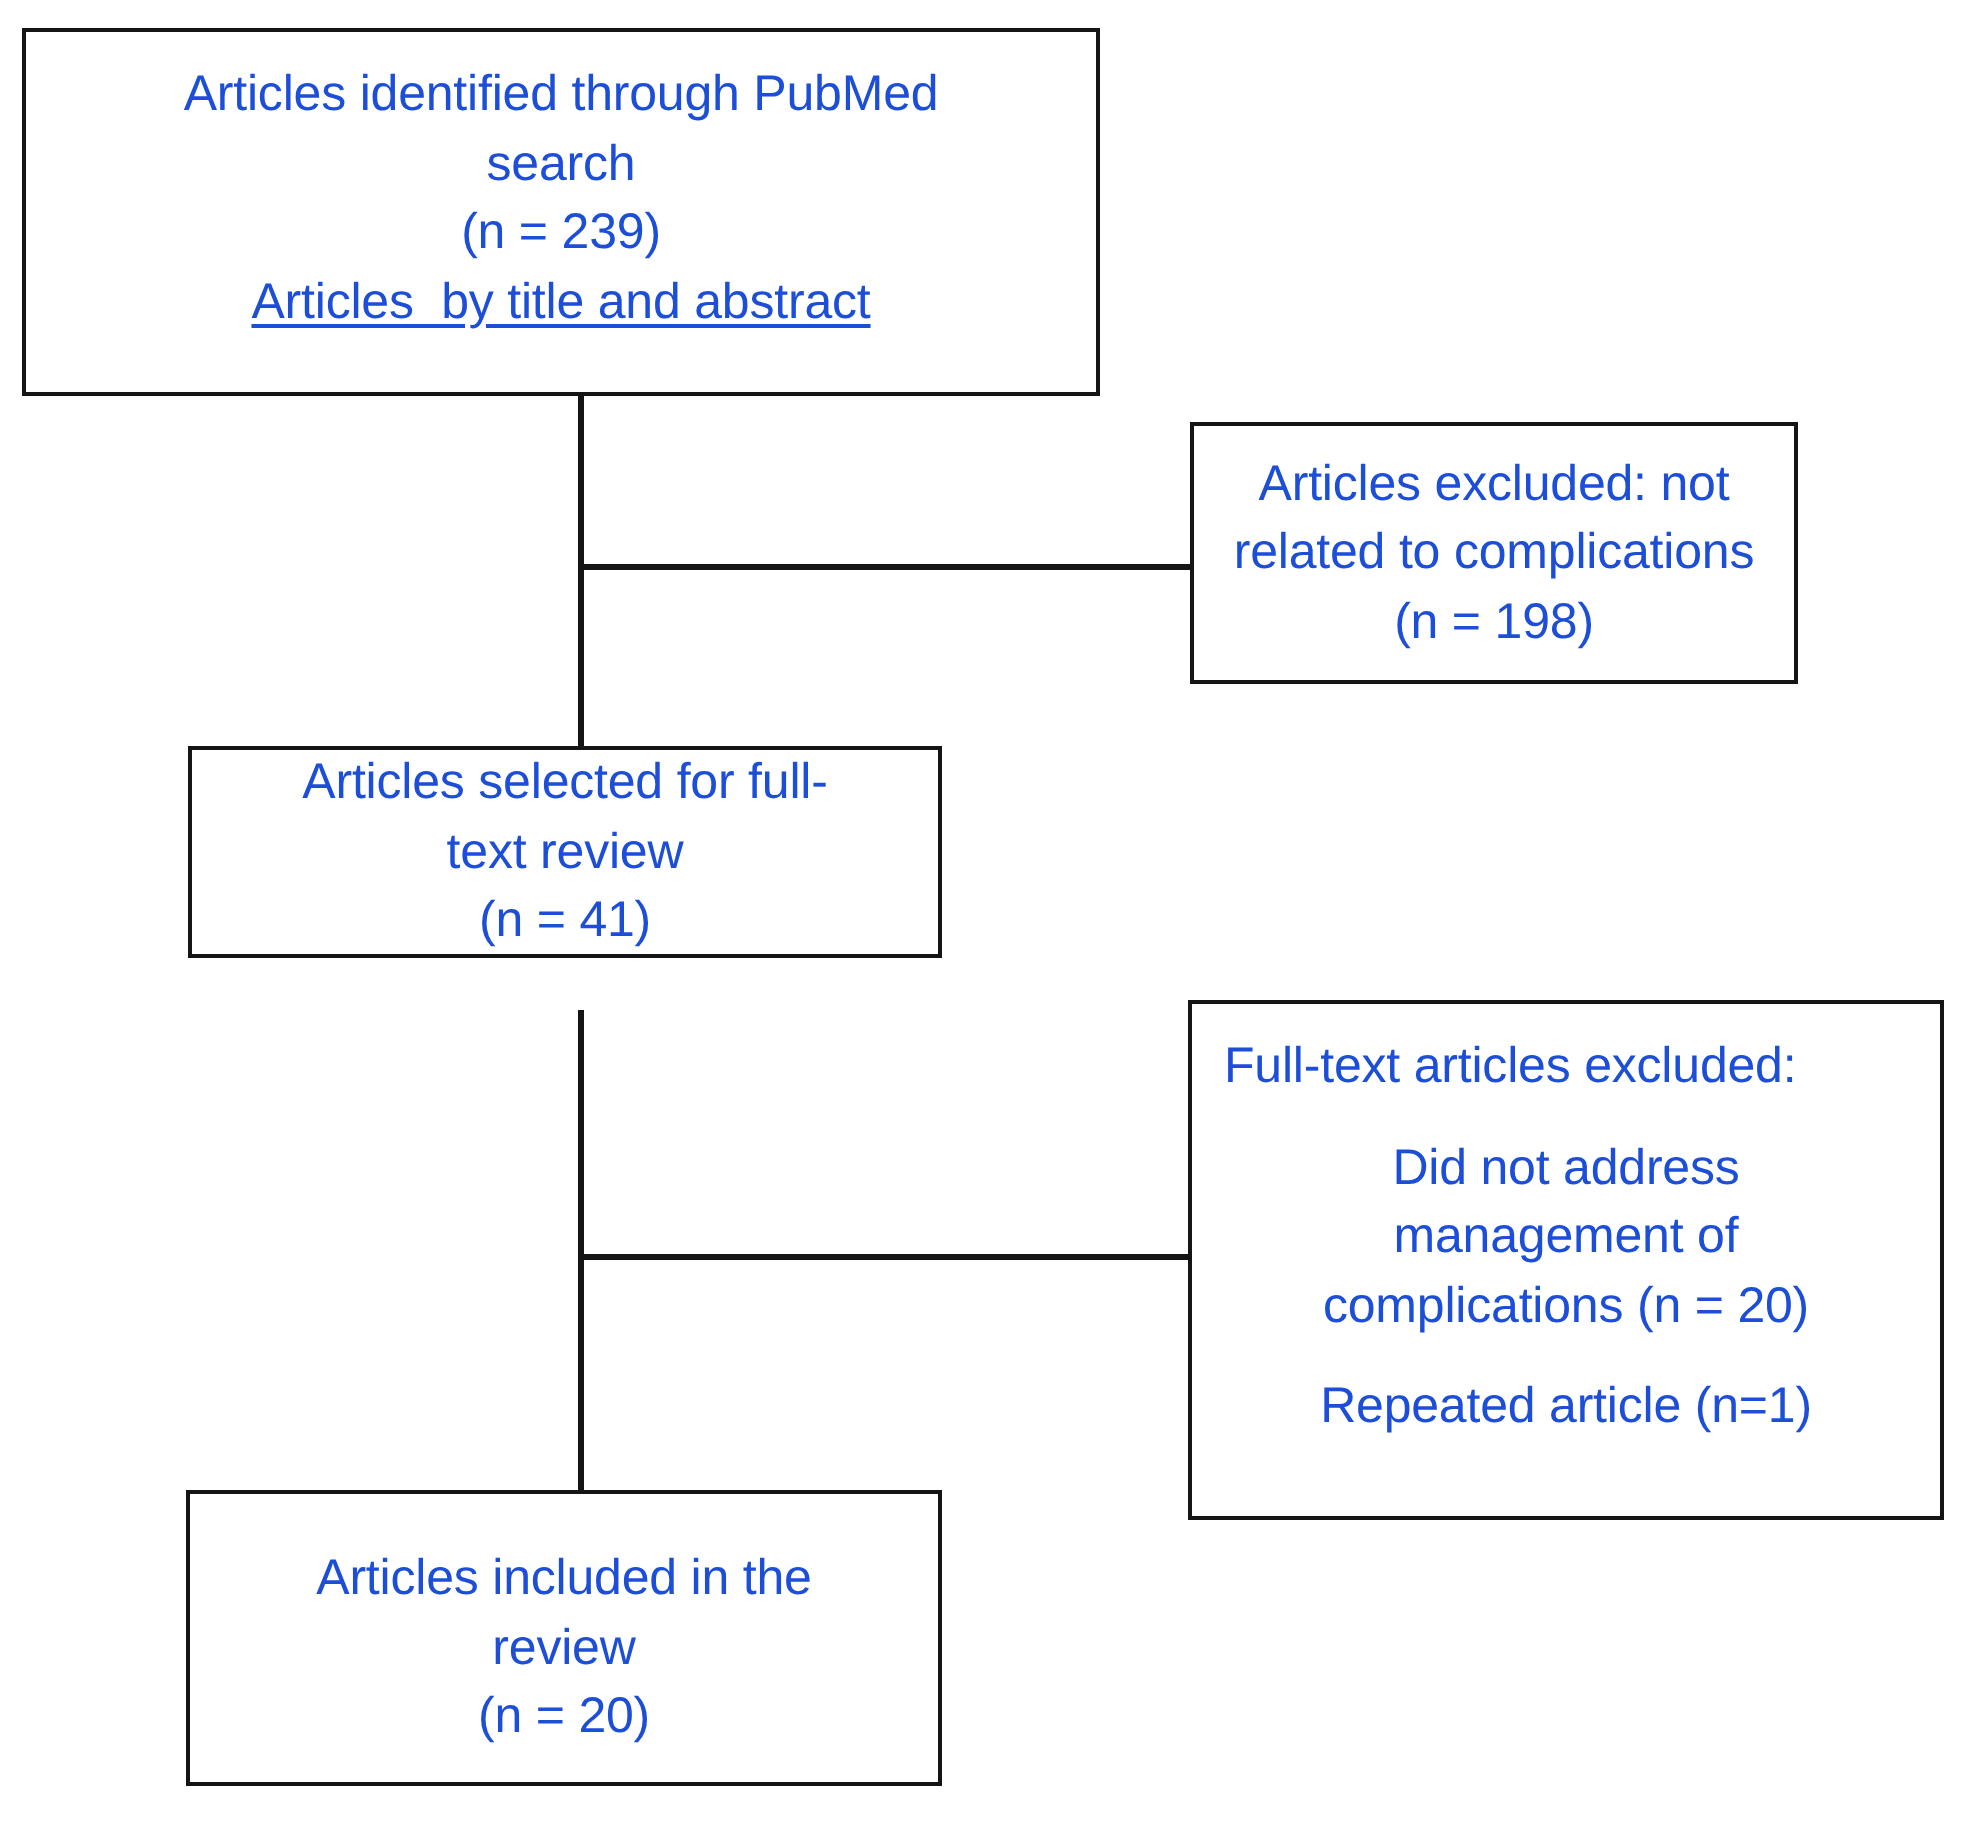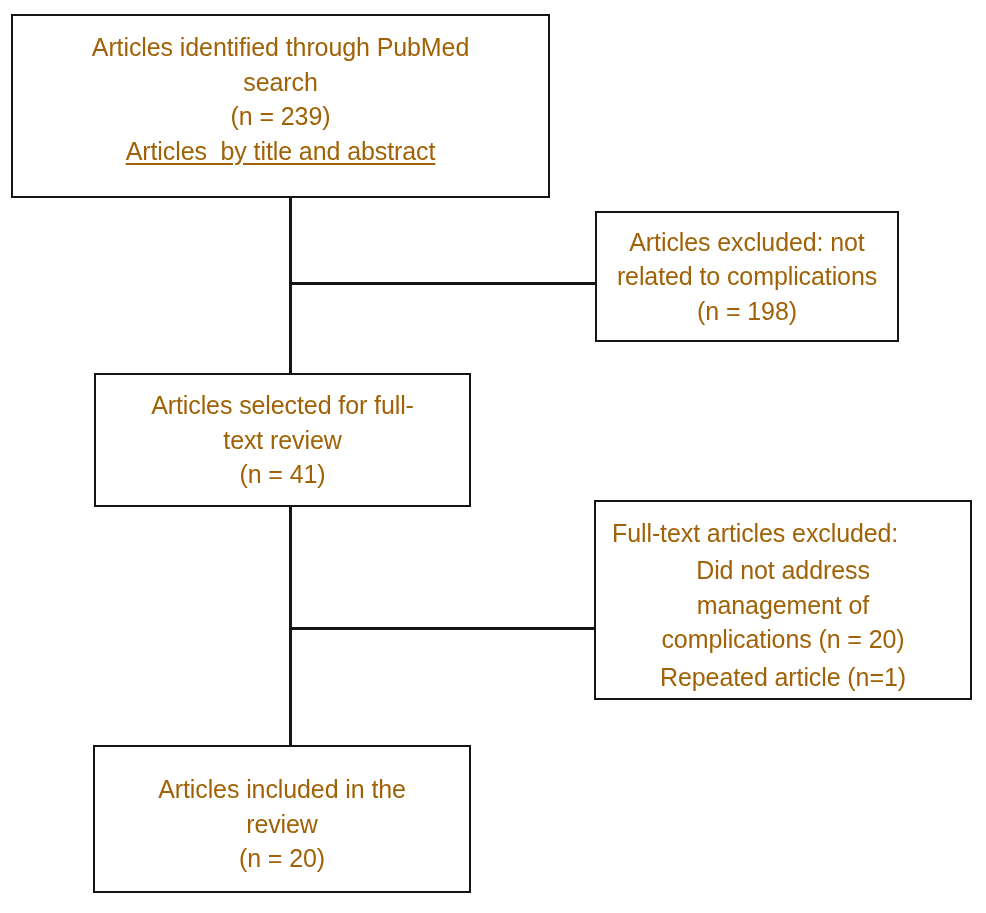--- a/index.html
+++ b/index.html
@@ -25,21 +25,21 @@
     border: 2.5px solid #151515;
     background: #ffffff;
     display: flex;
     flex-direction: column;
     align-items: center;
     justify-content: center;
     text-align: center;
     font-size: 25px;
     line-height: 1.38;
     letter-spacing: -0.1px;
-    color: #a16207;
+    color: #1d4ed8;
     padding: 4px 10px;
   }
   .node .ln {
     display: block;
     white-space: pre;
   }
   .node .ln.wrap {
     white-space: normal;
   }
   .u { text-decoration: underline; text-underline-offset: 3px; }
@@ -49,24 +49,24 @@
   
   #node-identified {
     left: 11px;  top: 14px;  width: 539px;  height: 184px;
     justify-content: flex-start;
     padding-top: 14px;
   }
   #node-excluded-screen {
     left: 595px; top: 211px; width: 304px; height: 131px;
   }
   #node-selected {
-    left: 94px;  top: 373px; width: 377px; height: 134px;
+    left: 94px;  top: 373px; width: 377px; height: 106px;
   }
   #node-excluded-fulltext {
-    left: 594px; top: 500px; width: 378px; height: 200px;
+    left: 594px; top: 500px; width: 378px; height: 260px;
     align-items: stretch;
     justify-content: flex-start;
     padding-top: 14px;
   }
   #node-excluded-fulltext .lead {
     text-align: left;
     padding-left: 6px;
   }
   #node-excluded-fulltext .body {
   }

